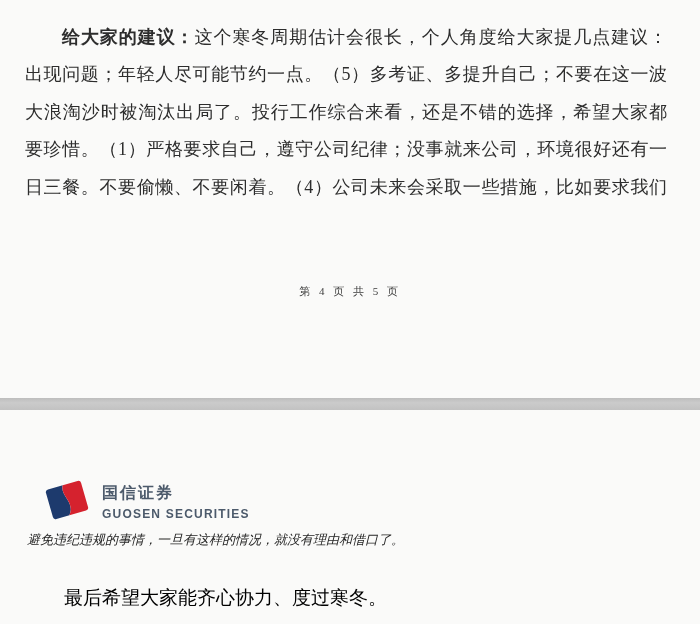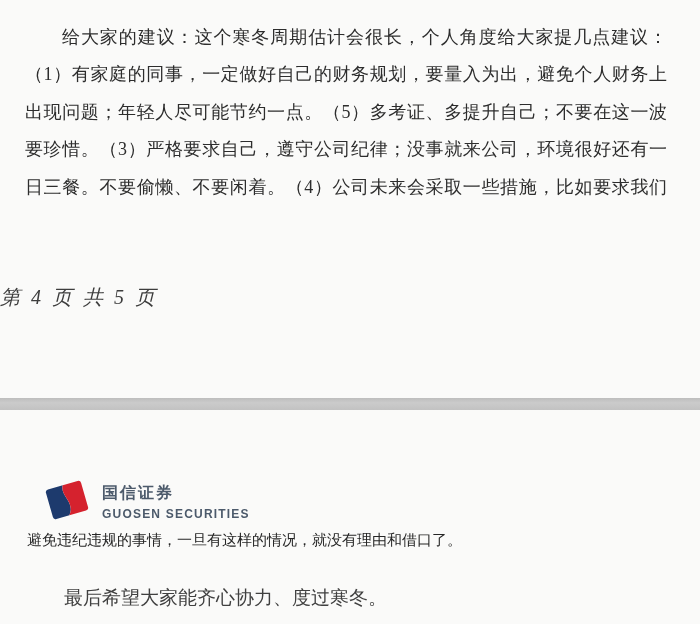--- a/index.html
+++ b/index.html
@@ -15,25 +15,25 @@
   .para {
     position:absolute; left:25px; top:19px; width:642px;
     font-size:18px; line-height:37.4px; color:#2d2d2d;
   }
   .line {
     text-align:justify;
     text-align-last:justify;
     height:37.4px; overflow:hidden;
   }
   .line.first { padding-left:37px; }
-  .bold { font-weight:400; }
+  .bold { font-weight:700; }
   
   .pg-footer {
     position:absolute; top:284px; left:0; width:700px;
-    font-size:20px; letter-spacing:3px; color:#3d3d3d;font-style:italic;
+    text-align:center; font-size:11px; letter-spacing:3px; color:#3d3d3d;
   }
   
   .divider {
     position:absolute; top:398px; left:0; width:700px; height:12px;
     background:linear-gradient(#bdbdbd, #cbcbcb 40%, #c2c2c2);
   }
   
   .logo {
     position:absolute; top:475px; left:38px;
     display:flex; align-items:flex-start;
@@ -44,37 +44,37 @@
     font-size:16px; font-weight:600; letter-spacing:2px;
     color:#4c5a6b; line-height:25px;
   }
   .logo-en {
     font-size:12px; font-weight:700; letter-spacing:1.2px;
     color:#4c5a6b; margin-top:2px;
   }
   
   .p5-line1 {
     position:absolute; left:27px; top:531px;
-    font-size:15px; color:#262626;
+    font-size:13px; color:#262626;font-style:italic;
   }
   .p5-line2 {
     position:absolute; left:64px; top:585px;
-    font-size:19px; color:#404040;
+    font-size:19px; color:#000000;
   }
 </style>
 </head>
 <body>
 
 <div class="page">
 
   <div class="para">
     <div class="line first"><span class="bold">给大家的建议：</span><span>这个寒冬周期估计会很长，个人角度给大家提几点建议：</span></div>
-    <div class="line">（1）有家庭的同事，一定做好自己的财务规划，要量入为出，避免个人财务上</div>
     <div class="line">出现问题；年轻人尽可能节约一点。（5）多考证、多提升自己；不要在这一波</div>
-    <div class="line">要珍惜。（3）严格要求自己，遵守公司纪律；没事就来公司，环境很好还有一</div>
+    <div class="line">大浪淘沙时被淘汰出局了。投行工作综合来看，还是不错的选择，希望大家都</div>
+    <div class="line">要珍惜。（1）严格要求自己，遵守公司纪律；没事就来公司，环境很好还有一</div>
     <div class="line">日三餐。不要偷懒、不要闲着。（4）公司未来会采取一些措施，比如要求我们</div>
   </div>
 
   <div class="pg-footer">第 4 页 共 5 页</div>
 
   <div class="divider"></div>
 
   <div class="logo">
     <svg class="logo-mark" viewBox="0 0 60 52">
       <g transform="rotate(-16 30 26)">

